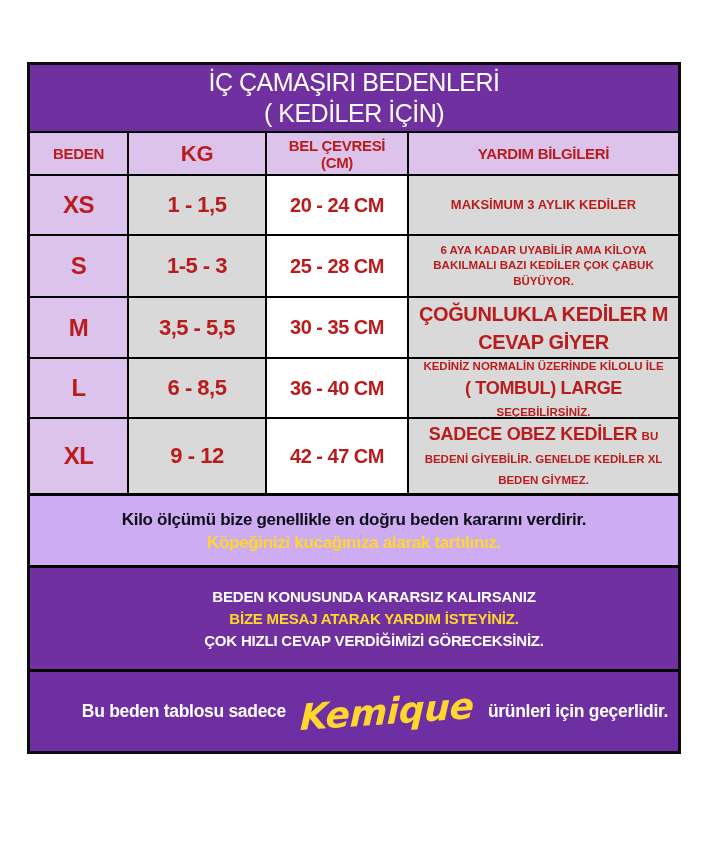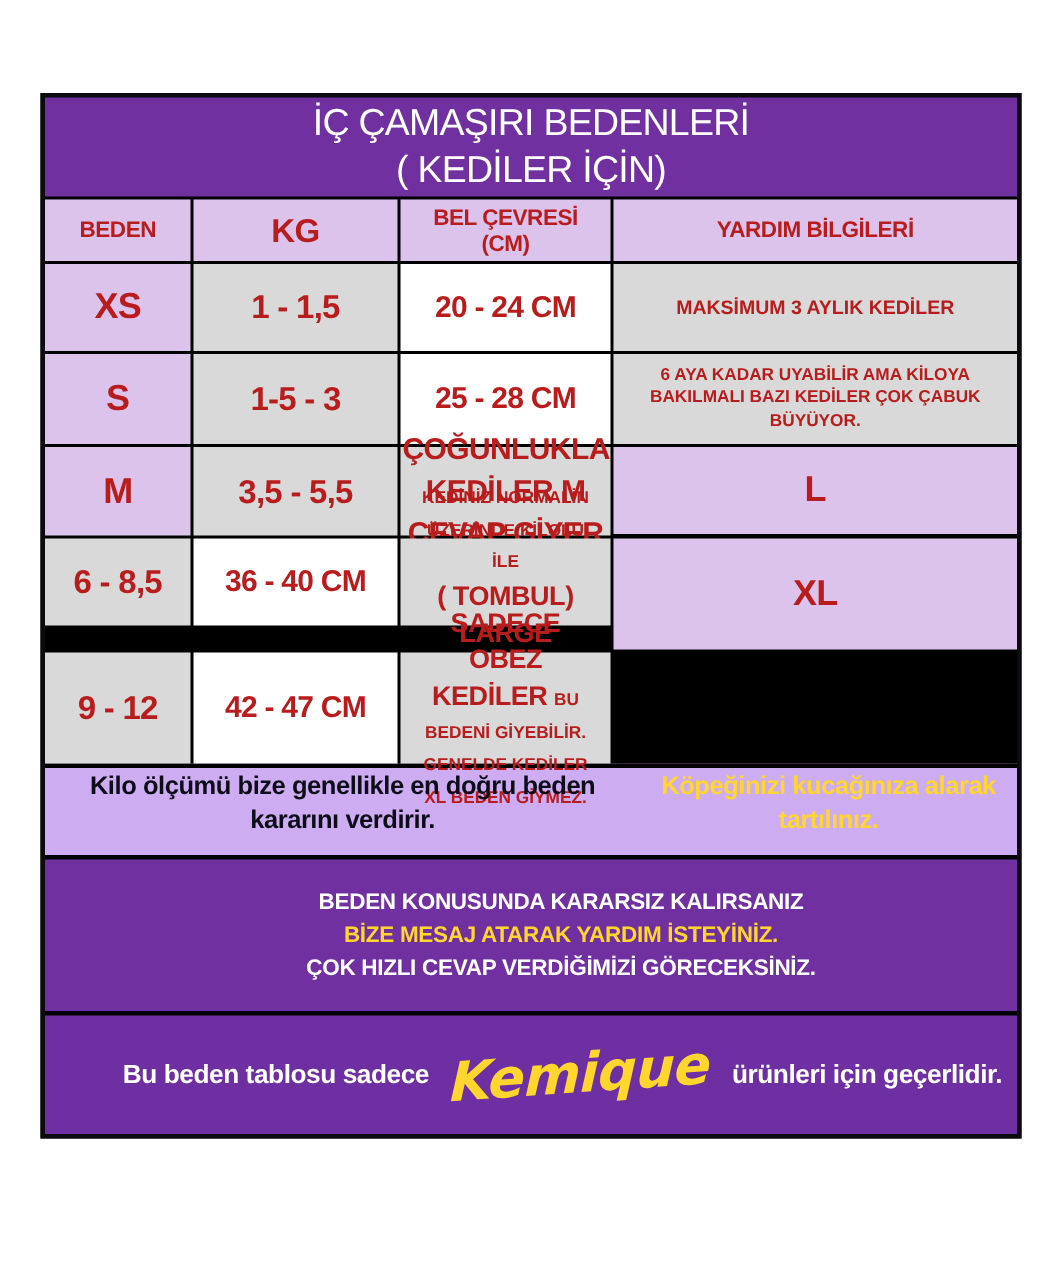--- a/index.html
+++ b/index.html
@@ -51,21 +51,21 @@
                display:flex; flex-direction:column; }
   .h-md { font-size:13px; }
   .h-sm { font-size:11.5px; font-weight:bold; }
   .h-xl { font-size:20px; letter-spacing:-0.4px; line-height:1.4; }
   .h-lg { font-size:18px; letter-spacing:-0.3px; }
   .help p { display:block; }
 
   
   .footer-weight {
     background:#CEACF2; border-top:3px solid #000;
-    height:61px; display:flex; flex-direction:row; justify-content:center;
+    height:72px; display:flex; flex-direction:column; justify-content:center;
     text-align:center; font-weight:bold; font-size:17px; line-height:23px;
     letter-spacing:-0.3px;
   }
   .fw-line1 { color:#0d0d1a; }
   .fw-line2 { color:#FFD62E; }
 
   .footer-help {
     background:#7030A0; border-top:3px solid #000;
     height:104px; display:flex; flex-direction:column; justify-content:center;
     text-align:center; font-weight:bold; font-size:15px; line-height:22px;
@@ -117,20 +117,21 @@
 
     <div class="cell size-val bg-lav row-1">S</div>
     <div class="cell kg-val bg-gray row-1">1-5 - 3</div>
     <div class="cell waist-val bg-wht row-1">25 - 28 CM</div>
     <div class="cell help bg-gray row-1">
       <span class="h-sm">6 AYA KADAR UYABİLİR AMA KİLOYA BAKILMALI BAZI KEDİLER ÇOK ÇABUK BÜYÜYOR.</span>
     </div>
 
     <div class="cell size-val bg-lav row-2">M</div>
     <div class="cell kg-val bg-gray row-2">3,5 - 5,5</div>
+    <div class="cell waist-val bg-wht row-2">30 - 35 CM</div>
     <div class="cell help bg-gray row-2">
       <span class="h-xl">ÇOĞUNLUKLA KEDİLER M CEVAP GİYER</span>
     </div>
 
     <div class="cell size-val bg-lav row-3">L</div>
     <div class="cell kg-val bg-gray row-3">6 - 8,5</div>
     <div class="cell waist-val bg-wht row-3">36 - 40 CM</div>
     <div class="cell help bg-gray row-3">
       <p><span class="h-sm">KEDİNİZ NORMALİN ÜZERİNDE KİLOLU İLE</span></p>
       <p><span class="h-lg">( TOMBUL) LARGE</span> <span class="h-sm">SEÇEBİLİRSİNİZ.</span></p>

